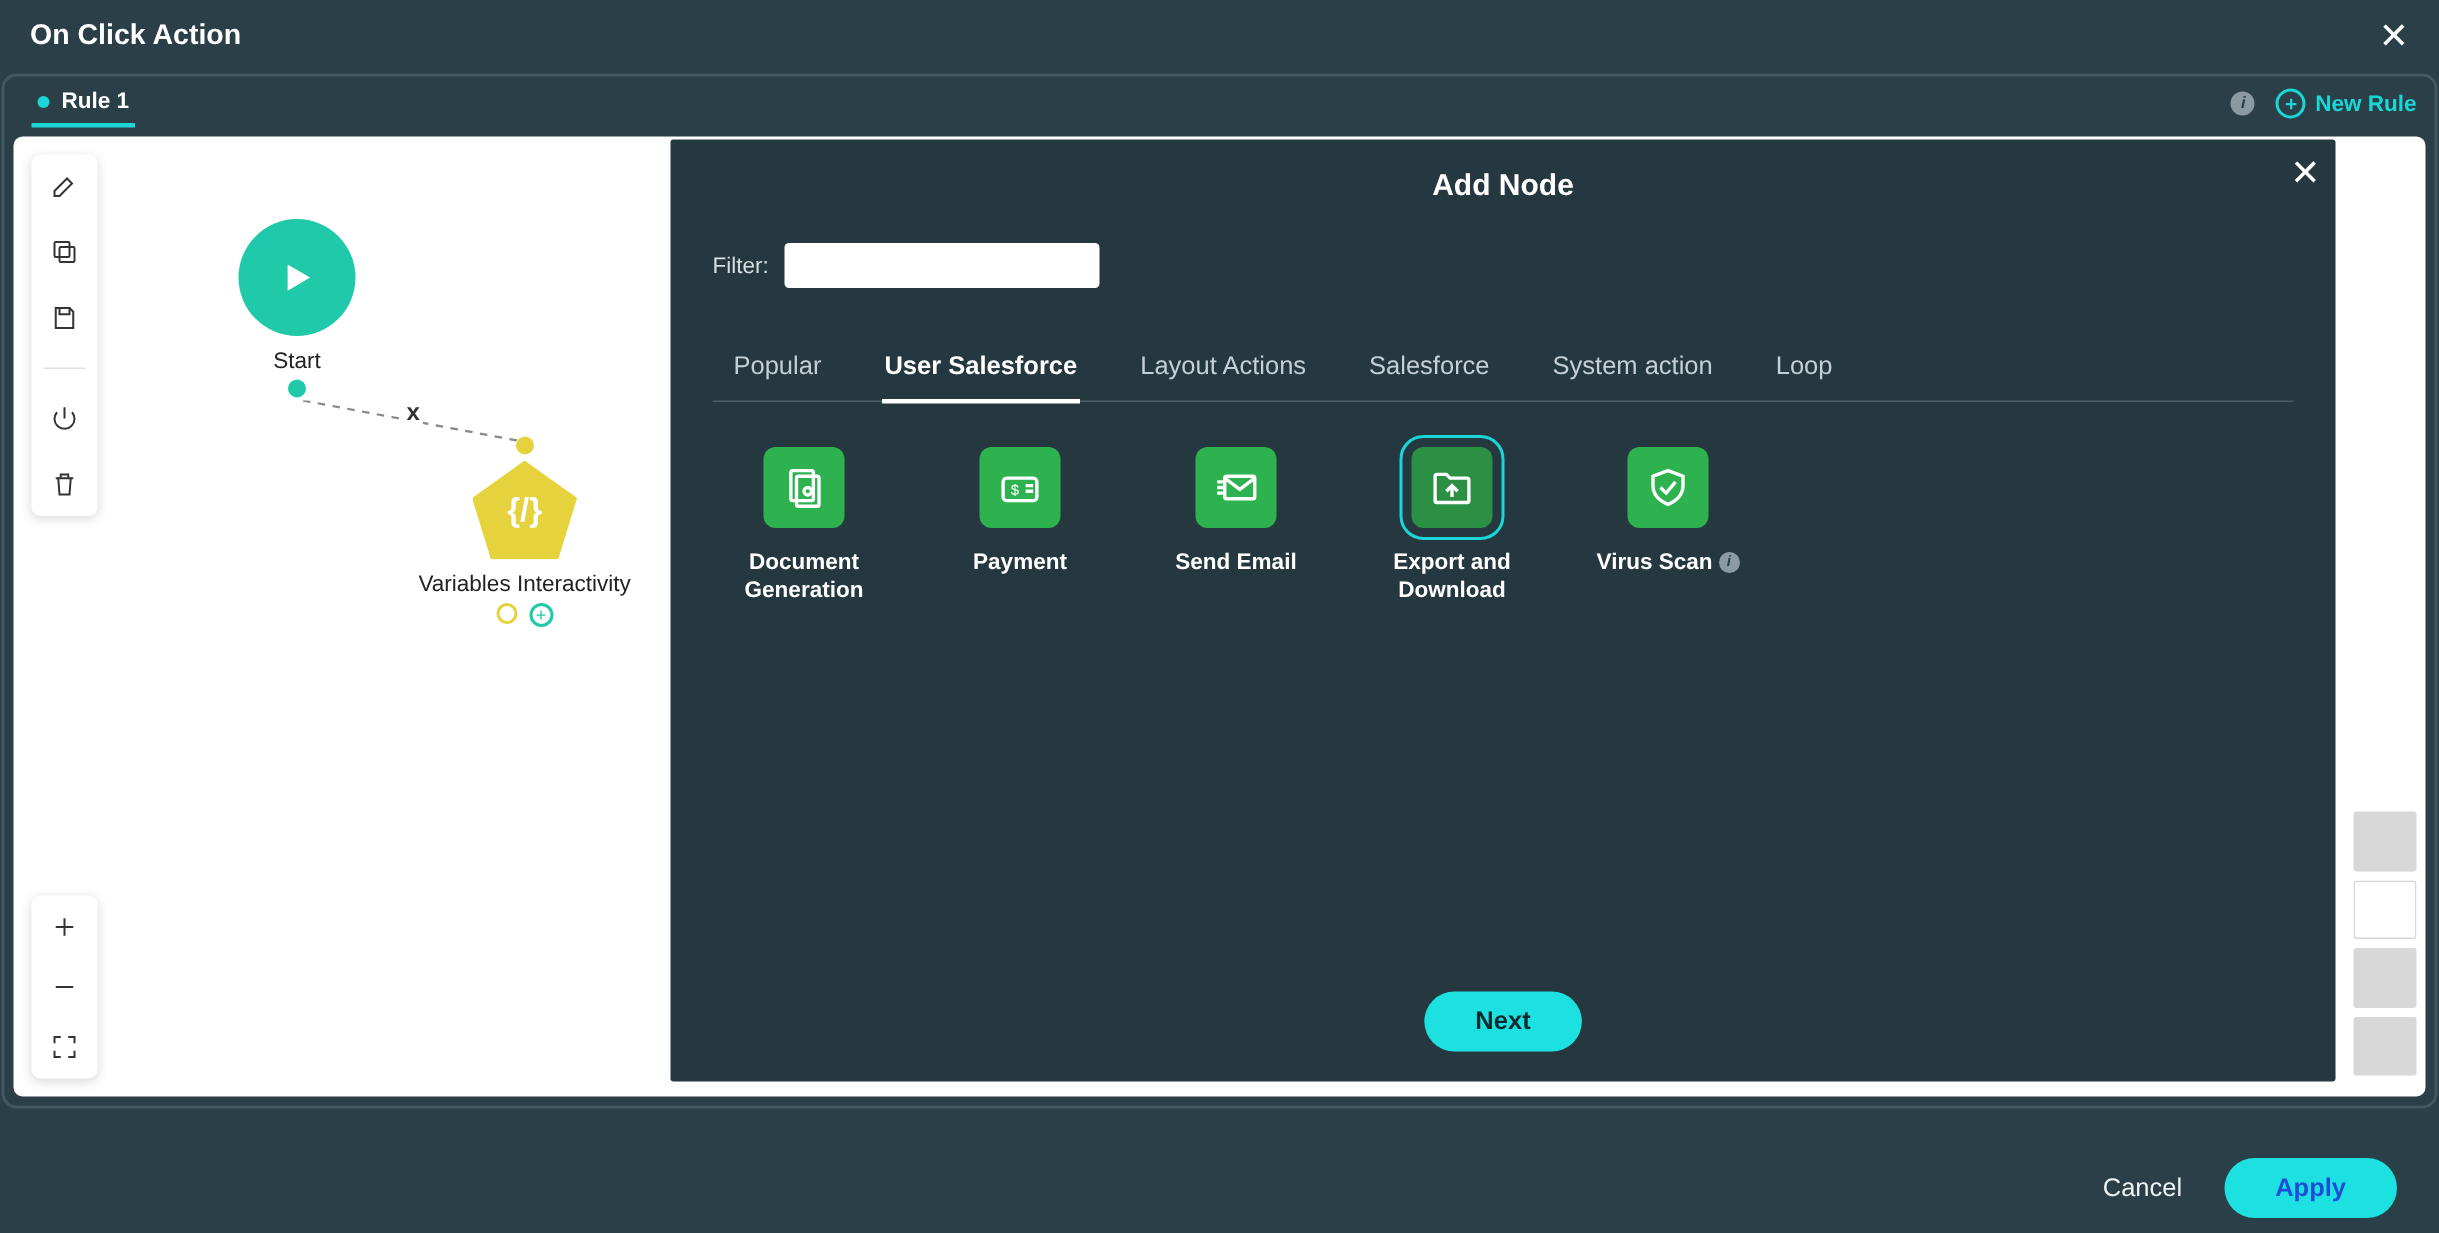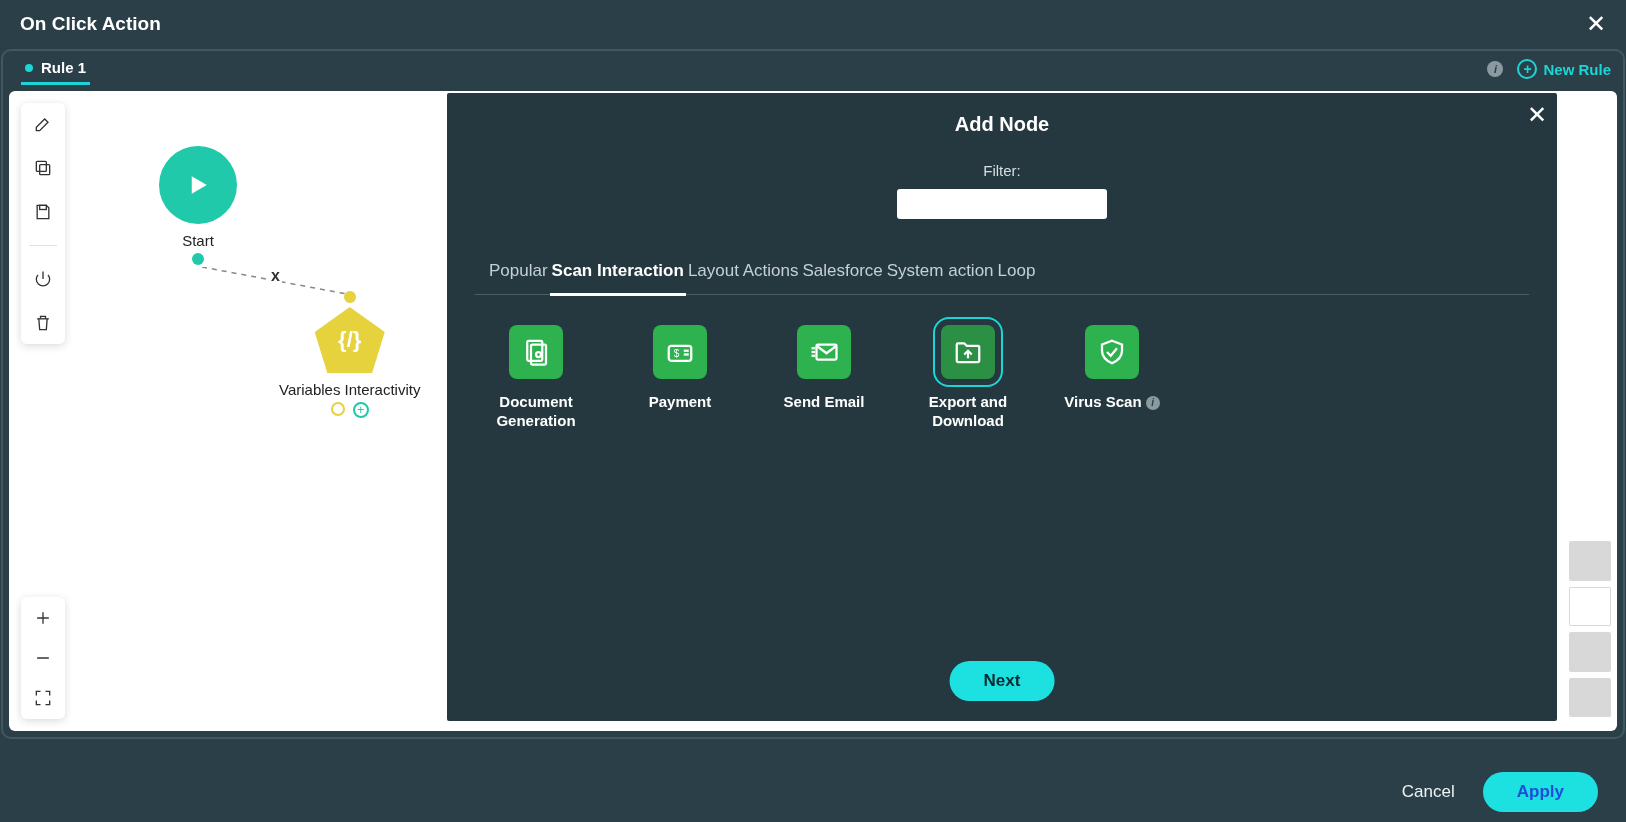--- a/index.html
+++ b/index.html
@@ -68,25 +68,25 @@
   
   
   .right-strip{position:absolute;right:6px;top:450px;bottom:14px;width:42px;display:flex;flex-direction:column;gap:6px;}
   .strip-block{flex:1;background:#d8d8d8;border-radius:2px;}
   .strip-block.light{background:#fff;box-shadow:inset 0 0 0 1px #d8d8d8;}
   
   
   .modal{position:absolute;left:438px;top:2px;right:60px;bottom:10px;background:#253840;border-radius:2px;padding:20px 28px;}
   .modal-close{position:absolute;right:10px;top:8px;font-size:24px;cursor:pointer;color:#fff;}
   .modal h2{text-align:center;font-size:20px;font-weight:700;margin:0 0 26px 0;}
-  .filter-row{display:flex;align-items:center;gap:10px;margin-bottom:34px;flex-direction:column;}
+  .filter-row{display:flex;align-items:center;gap:10px;margin-bottom:34px;}
   .filter-row label{font-size:15px;color:#d6dee1;}
   .filter-row input{width:210px;height:30px;border:none;border-radius:3px;background:#fff;padding:0 8px;font-size:14px;}
   
-  .cats{display:flex;border-bottom:1px solid #4a5e66;margin-bottom:30px;padding-left:12px;}
+  .cats{display:flex;gap:38px;border-bottom:1px solid #4a5e66;margin-bottom:30px;padding-left:12px;}
   .cat{padding:8px 2px 12px;color:#c5d0d4;font-size:17px;cursor:pointer;white-space:nowrap;}
   .cat.active{color:#fff;font-weight:700;border-bottom:3px solid #fff;margin-bottom:-2px;}
   
   .nodes{display:flex;gap:34px;flex-wrap:wrap;padding-left:6px;}
   .node-card{width:110px;text-align:center;cursor:pointer;}
   .node-icon{width:54px;height:54px;border-radius:8px;background:var(--green-bright);margin:0 auto 14px;display:flex;align-items:center;justify-content:center;}
   .node-icon svg{width:30px;height:30px;stroke:#fff;fill:none;stroke-width:1.8;}
   .node-card.selected .node-icon{outline:2px solid var(--teal);outline-offset:6px;border-radius:8px;background:#2b8f44;}
   .node-card .nlabel{font-size:15px;font-weight:700;color:#fff;line-height:1.25;}
   .node-card .info-mini{display:inline-flex;width:14px;height:14px;border-radius:50%;background:#8a9aa0;color:var(--bg-dark);font-size:10px;font-style:italic;font-weight:bold;align-items:center;justify-content:center;margin-left:4px;vertical-align:middle;}
@@ -217,21 +217,21 @@
 
     <div class="modal">
       <span class="modal-close">✕</span>
       <h2>Add Node</h2>
       <div class="filter-row">
         <label>Filter:</label>
         <input type="text" value="" style="">
       </div>
       <div class="cats">
         <div class="cat">Popular</div>
-        <div class="cat active">Scan Interaction</div>
+        <div class="cat active">User Salesforce</div>
         <div class="cat">Layout Actions</div>
         <div class="cat">Salesforce</div>
         <div class="cat">System action</div>
         <div class="cat">Loop</div>
       </div>
 
       <div class="nodes">
         <div class="node-card">
           <div class="node-icon">
             <svg viewBox="0 0 24 24">

